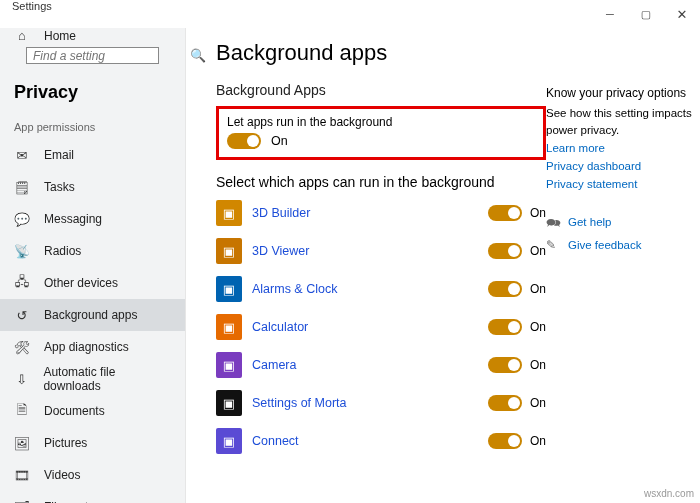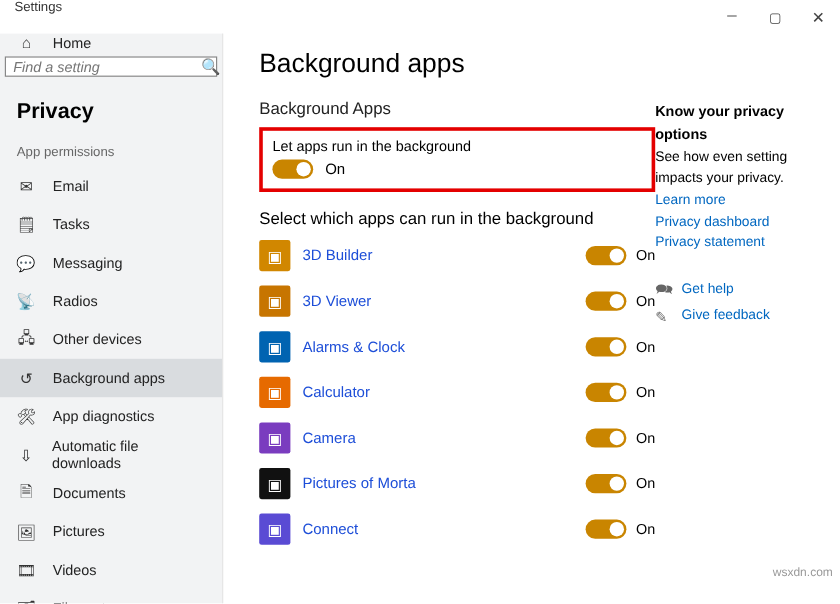--- a/index.html
+++ b/index.html
@@ -8,31 +8,31 @@
 .titlebar { display: flex; height: 28px; padding-left: 12px; font-size: 11px; color: #333; }
 .titlebar .gap { flex: 1; }
 .winbtn { width: 36px; height: 28px; display: flex; align-items: center; justify-content: center; font-size: 11px; color: #444; }
 .winbtn.close { font-size: 13px; }
 
 .main { display: flex; height: 475px; }
 
 .sidebar { width: 186px; background: #f2f3f4; display: flex; flex-direction: column; border-right: 1px solid #e6e6e6; }
 .sb-row { display: flex; align-items: center; height: 32px; padding: 0 14px; gap: 14px; font-size: 12px; color: #222; cursor: pointer; }
 .sb-row .icn { width: 16px; display: flex; justify-content: center; color: #333; font-size: 13px; }
-.searchbox { margin: 4px 4px 8px; height: 26px; border: 1px solid #888; background: #fff; display: flex; align-items: center; padding: 0 6px; }
+.searchbox { margin: 4px 26px 8px; height: 26px; border: 1px solid #888; background: #fff; display: flex; align-items: center; padding: 0 6px; }
 .searchbox input { flex: 1; border: none; outline: none; font-size: 12px; background: transparent; font-style: italic; color: #666; }
 .searchbox .sicon { color: #555; font-size: 13px; }
 .sb-heading { padding: 10px 14px 4px; font-weight: 600; font-size: 18px; }
 .sb-subheading { padding: 14px 14px 6px; font-size: 11px; color: #666; }
 
 .content { flex: 1; display: flex; overflow-y: auto; padding: 10px 0 0 30px; }
 .col-main { width: 330px; }
 .col-side { width: 150px; padding-top: 46px; font-size: 11.5px; line-height: 1.55; }
 .col-side a { color: #0067c0; text-decoration: none; display: block; }
-.col-side .kp-title { font-weight: 700; margin-bottom: 2px; font-size: 12px; }
+.col-side .kp-title { font-weight: 400; margin-bottom: 2px; font-size: 12px; }
 .col-side .sep { height: 16px; }
 .col-side .hlp { display: flex; align-items: center; gap: 8px; margin-top: 4px; }
 .col-side .hlp .hi { width: 14px; color: #666; font-size: 12px; }
 
 h1 { font-size: 22px; font-weight: 400; margin: 2px 0 16px; }
 h2 { font-size: 14px; font-weight: 400; margin: 4px 0 8px; color: #222; }
 h3 { font-size: 14px; font-weight: 400; margin: 14px 0 8px; }
 .desc { font-size: 11.5px; color: #444; line-height: 1.5; margin-bottom: 14px; }
 
 .highlight { border: 3px solid #e40000; padding: 6px 8px 8px; margin-bottom: 6px; }
@@ -40,21 +40,21 @@
 .toggle-row { display: flex; align-items: center; gap: 10px; font-size: 12.5px; }
 .toggle { width: 34px; height: 16px; border-radius: 8px; background: #c98500; position: relative; }
 .toggle::after { content: ""; position: absolute; right: 2px; top: 2px; width: 12px; height: 12px; background: #fff; border-radius: 50%; }
 
 .applist { display: flex; flex-direction: column; gap: 8px; }
 .app { display: flex; align-items: center; height: 30px; }
 .app .aicon { width: 26px; height: 26px; border-radius: 2px; display: flex; align-items: center; justify-content: center; color: #fff; font-size: 13px; margin-right: 10px; }
 .app .aname { flex: 1; font-size: 12.5px; color: #1d4ed8; }
 .app .atog { display: flex; align-items: center; gap: 8px; font-size: 12px; }
 
-.watermark { position: absolute; bottom: 20px; right: 6px; font-size: 10px; color: #999; }
+.watermark { position: absolute; bottom: 4px; right: 6px; font-size: 10px; color: #999; }
 </style>
 </head>
 <body>
 
 <div class="titlebar">
   <span>Settings</span>
   <div class="gap"></div>
   <div class="winbtn">─</div>
   <div class="winbtn">▢</div>
   <div class="winbtn close">✕</div>
@@ -176,40 +176,40 @@
           <div class="app">
             <div class="aicon" style="background:#7a3cbf">▣</div>
             <div class="aname">Camera</div>
             <div class="atog">
               <div class="toggle"></div>
               <span>On</span>
             </div>
           </div>
           <div class="app">
             <div class="aicon" style="background:#111111">▣</div>
-            <div class="aname">Pictures of Morta</div>
+            <div class="aname">Settings of Morta</div>
             <div class="atog">
               <div class="toggle"></div>
               <span>On</span>
             </div>
           </div>
           <div class="app">
             <div class="aicon" style="background:#5a4bd4">▣</div>
             <div class="aname">Connect</div>
             <div class="atog">
               <div class="toggle"></div>
               <span>On</span>
             </div>
           </div>
         </div>
     </div>
 
     <div class="col-side">
       <div class="kp-title">Know your privacy options</div>
-      <div>See how even setting impacts your privacy.</div>
+      <div>See how this setting impacts power privacy.</div>
       <a href="#">Learn more</a>
       <a href="#">Privacy dashboard</a>
       <a href="#">Privacy statement</a>
       <div class="sep"></div>
       <div class="hlp">
         <span class="hi">🗪</span>
         <a href="#">Get help</a>
       </div>
       <div class="hlp">
         <span class="hi">✎</span>

